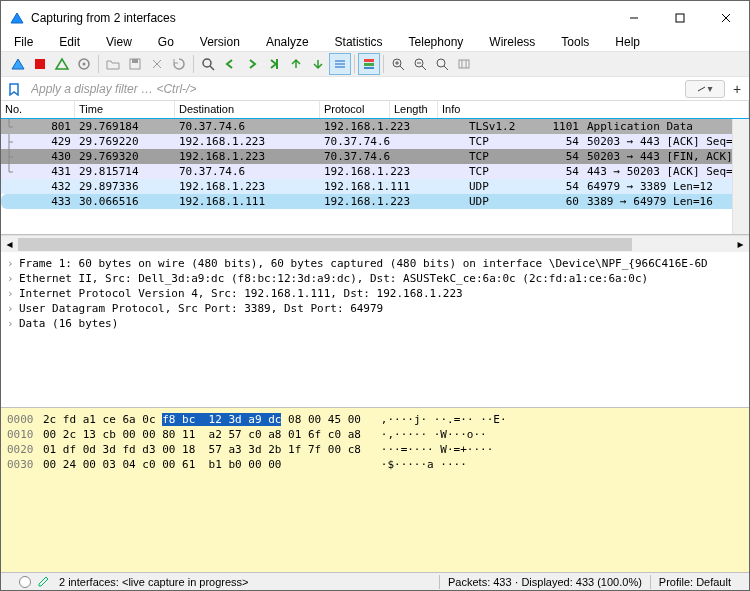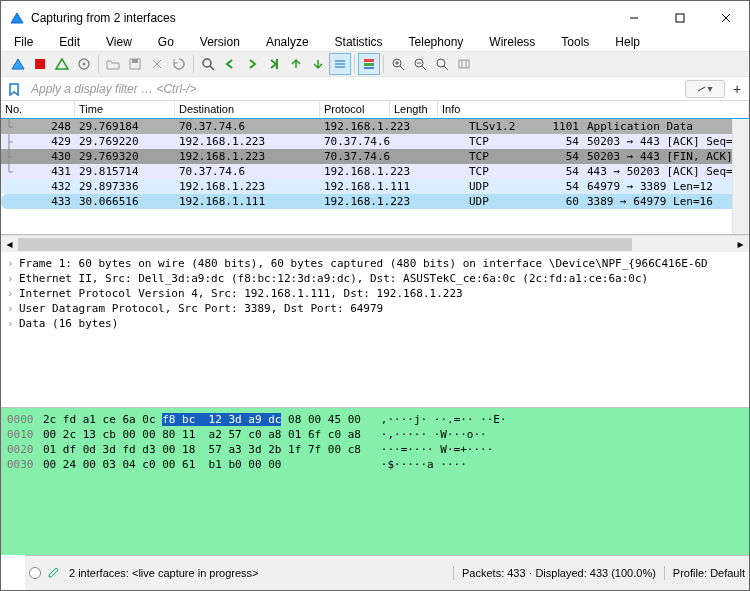--- a/index.html
+++ b/index.html
@@ -41,24 +41,24 @@
   .pl-row.selected { background:#b3e0f7;border-radius:6px;}
   .row-gutter { width:14px; display:flex; align-items:center; justify-content:flex-end; padding-right:1px;}
   .row-gutter svg { display:block;}
   .hscroll { height:17px; background:#f0f0f0; border-top:1px solid #e1e1e1; display:flex; align-items:center;}
   .hscroll .arrow { width:17px; height:17px; display:flex; align-items:center;justify-content:center;}
   .hscroll .track { flex:1; height:17px; position:relative;}
   .hscroll .thumb { position:absolute; left:0; top:2px; height:13px; background:#cdcdcd; border-radius:0;}
   .details { flex:0 0 156px; overflow:hidden; font-family:Consolas,monospace; font-size:11px; padding:4px 2px 4px 2px; border-bottom:1px solid #c0c0c0; background:#fff;}
   .details .line { display:flex; align-items:center; height:15px; padding-left:4px;}
   .details .exp { width:12px; color:#888; }
-  .hex { flex:1; overflow:hidden; font-family:Consolas,monospace; font-size:11px; padding:4px 6px; background:#86efac; line-height:15px; white-space:pre;}
+  .hex { flex:1; overflow:hidden; font-family:Consolas,monospace; font-size:11px; padding:4px 6px; background:#fef9c3; line-height:15px; white-space:pre;}
   .hex .off { color:#7a7a7a; display:inline-block; width:36px;}
   .hex .hlblue { background:#1560bd; color:#fff;}
-  .statusbar { height:35px; border-top:1px solid #c0c0c0; background:#f0f0f0; display:flex; align-items:center; font-size:11px; padding:0 4px;margin-left:24px;}
+  .statusbar { height:18px; border-top:1px solid #c0c0c0; background:#f0f0f0; display:flex; align-items:center; font-size:11px; padding:0 18px;}
   .statusbar .led { width:12px; height:12px; border-radius:50%; border:1px solid #888; background:#fff; margin-right:6px;}
   .statusbar .sep { width:1px; height:14px; background:#c0c0c0; margin:0 8px;}
   .vscroll { position:absolute; right:0; top:18px; bottom:0; width:17px; background:#f0f0f0; border-left:1px solid #e1e1e1;}
 </style>
 </head>
 <body>
 
 <div class="window">
 
   <div class="titlebar">
@@ -250,21 +250,21 @@
       <div class="col" style="flex:1">Info</div>
     </div>
     <div class="pl-body" id="pl-body">
         <div class="pl-row greyish">
           <span class="row-gutter">
             <svg width="10" height="15">
               <line x1="5" y1="0" x2="5" y2="8" stroke="#888"></line>
               <line x1="5" y1="8" x2="9" y2="8" stroke="#888"></line>
             </svg>
           </span>
-          <span class="cell c-no">248</span>
+          <span class="cell c-no">801</span>
           <span class="cell c-time">29.769184</span>
           <span class="cell c-src">70.37.74.6</span>
           <span class="cell c-dst">192.168.1.223</span>
           <span class="cell c-proto">TLSv1.2</span>
           <span class="cell c-len">1101</span>
           <span class="cell c-info">Application Data</span>
         </div>
         <div class="pl-row lavender">
           <span class="row-gutter">
             <svg width="10" height="15">

